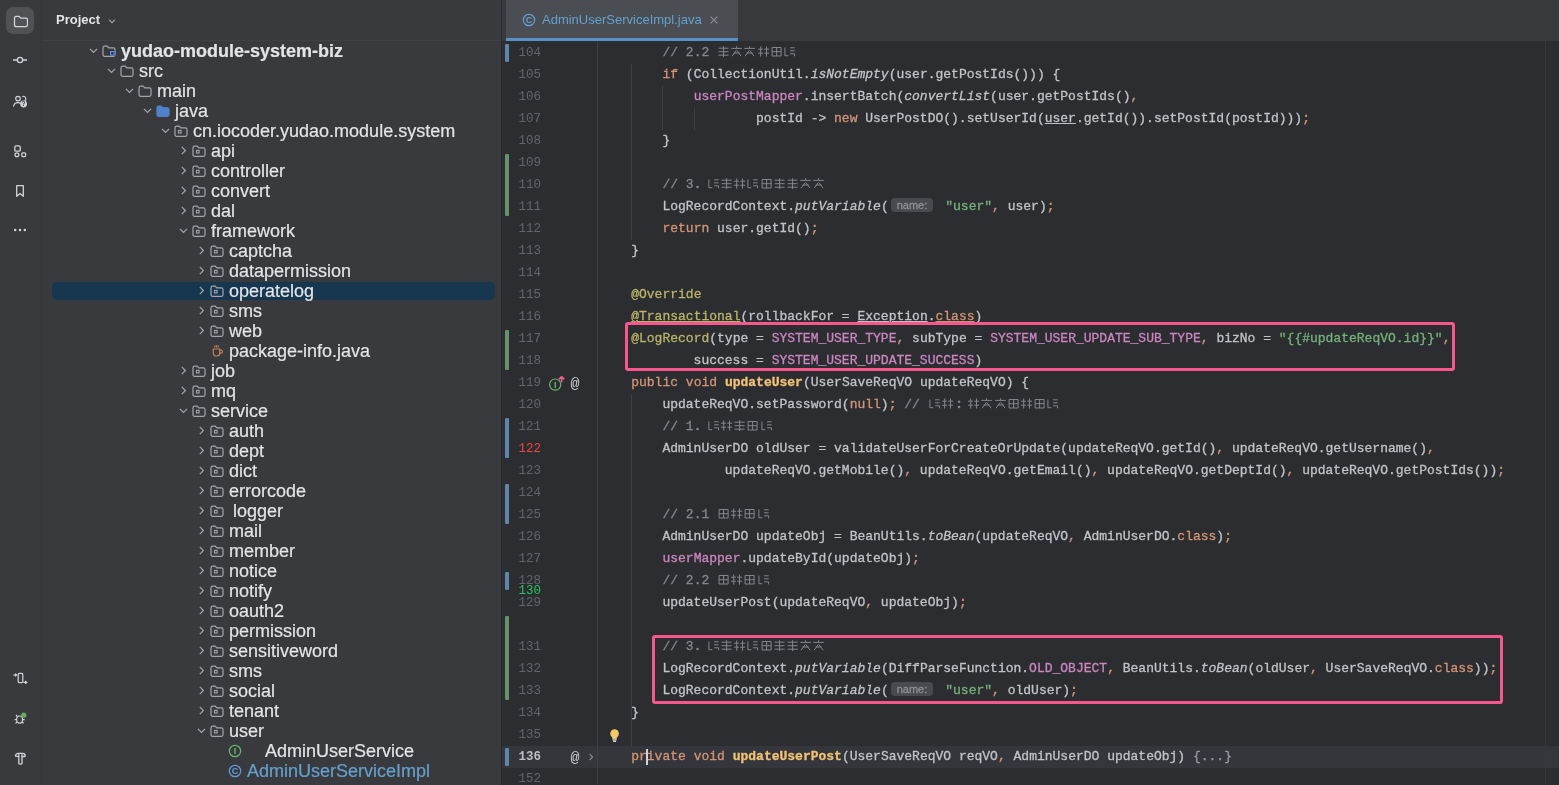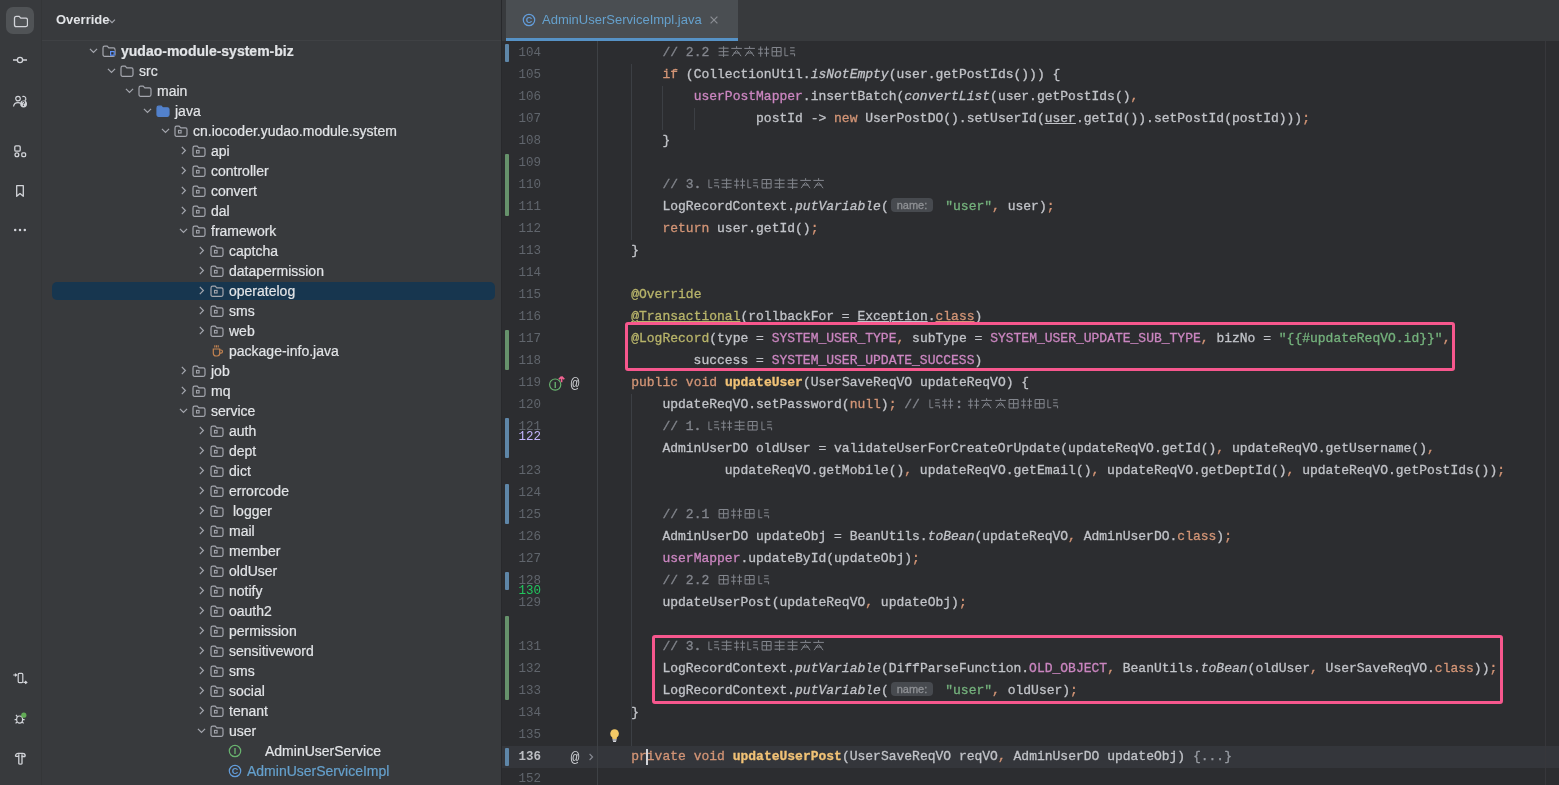--- a/index.html
+++ b/index.html
@@ -3,21 +3,21 @@
 html,body{margin:0;padding:0}
 body{width:1559px;height:785px;background:#2c2d30;position:relative;overflow:hidden;font-family:"Liberation Sans",sans-serif}
 .abs{position:absolute}
 .code{position:absolute;left:600px;margin:0;font:13px "Liberation Mono",monospace;line-height:22px;color:#c1c3c8;white-space:pre;-webkit-text-stroke:0.3px currentColor}
 .ln{position:absolute;left:499px;width:42px;text-align:right;font:12.5px "Liberation Mono",monospace;color:#60656c;line-height:22px}
 .mk{position:absolute;left:505px;width:3.5px;border-radius:1px}
 .k{color:#d39576} .s{color:#74b17c} .c{color:#83868d} .f{color:#cb86c0}
 .cn{color:#cb86c0;} .i{font-style:italic} .md{color:#f1c276;font-weight:bold} .an{color:#b8b46a}
 .u{text-decoration:underline;text-underline-offset:1px;text-decoration-thickness:1px}
 .pill{display:inline-block;background:#474a4f;color:#8f9195;font:11px "Liberation Sans",sans-serif;border-radius:4px;padding:1px 6px;margin:0 12px 0 2px;vertical-align:1px}
-.lbl{position:absolute;line-height:20px;white-space:nowrap;font-size:14px;color:#e2e4e7;-webkit-text-stroke:0.2px currentColor}
+.lbl{position:absolute;line-height:20px;white-space:nowrap;font-size:18px;color:#e2e4e7;-webkit-text-stroke:0.2px currentColor}
 .pink{position:absolute;border:3px solid #f7578d;border-radius:3px}
 .zh{display:inline-block;width:13.2px;height:13px;vertical-align:-1.5px}
 .zh path{stroke-width:1}
 </style></head><body>
 <div class="abs" style="left:0;top:0;width:41px;height:785px;background:#383a3d;border-right:1px solid #343638"></div>
 <div class="abs" style="left:6px;top:7px;width:28px;height:27px;background:#505356;border-radius:7px"></div>
 <svg class="abs" style="left:12px;top:13px" width="16" height="16" viewBox="0 0 16 16" fill="none">
     <path d="M2.5 5.3c0-1 .8-1.9 1.8-1.9h2.8l1.7 1.7h4.9c1 0 1.8.9 1.8 1.9v4.7c0 1-.8 1.9-1.8 1.9H4.3c-1 0-1.8-.9-1.8-1.9z" stroke="#d2d4d9" stroke-width="1.3"></path>
   </svg>
 <svg class="abs" style="left:12px;top:52px" width="16" height="16" viewBox="0 0 16 16" fill="none">
@@ -53,21 +53,21 @@
     <ellipse cx="7.6" cy="9.6" rx="3" ry="3.6" stroke="#d2d4d9" stroke-width="1.2"></ellipse>
     <path d="M5.4 6.6 4 5M9.8 6.6 11.2 5M4.6 9.6H2.6M10.6 9.6h2M5 12 3.6 13.4M10.2 12l1.4 1.4" stroke="#d2d4d9" stroke-width="1.2"></path>
     <circle cx="11.8" cy="5.2" r="2.6" fill="#62ac56"></circle>
   </svg>
 <svg class="abs" style="left:12px;top:750px" width="16" height="16" viewBox="0 0 16 16" fill="none">
     <path d="M3.4 6.3c0-1.6 1.3-2.9 2.9-2.9h4.4c1.4 0 2.5 1.1 2.5 2.5v.6" stroke="#d2d4d9" stroke-width="1.3"></path>
     <path d="M3.4 6.3h3.4M13.2 6.5h-3.6" stroke="#d2d4d9" stroke-width="1.3"></path>
     <path d="M6.8 4.2v9.2c0 .7 1 .7 1.6.7s1.6 0 1.6-.7V4.2" stroke="#d2d4d9" stroke-width="1.3"></path>
   </svg>
 <div class="abs" style="left:42px;top:0;width:459px;height:785px;background:#383a3d"></div>
-<div class="abs" style="left:56px;top:12px;font-size:13px;font-weight:bold;color:#e2e4e7">Override</div>
+<div class="abs" style="left:56px;top:12px;font-size:13px;font-weight:bold;color:#e2e4e7">Project</div>
 <svg class="abs" style="left:105px;top:14px" width="14" height="14" viewBox="0 0 16 16" fill="none">
     <path d="M4.6 6.4 8 9.8l3.4-3.4" stroke="#a4a6ae" stroke-width="1.3"></path>
   </svg>
 <svg class="abs" style="left:86px;top:43px" width="15" height="15" viewBox="0 0 16 16" fill="none">
     <path d="M4.2 6.2 8 10l3.8-3.8" stroke="#a4a6ae" stroke-width="1.3"></path>
   </svg>
 <svg class="abs" style="left:101px;top:43px" width="16" height="16" viewBox="0 0 16 16" fill="none">
     <path d="M2 5c0-1 .7-1.8 1.6-1.8h2.6L7.8 4.8h4.6c.9 0 1.6.8 1.6 1.8v4.9c0 1-.7 1.8-1.6 1.8H3.6c-.9 0-1.6-.8-1.6-1.8z" stroke="#a4a6ae" stroke-width="1.2"></path>
     <rect x="8.6" y="7.6" width="5.4" height="5.4" fill="#2c2d30"></rect>
     <rect x="9.6" y="8.6" width="3.6" height="3.6" fill="none" stroke="#5f92f8" stroke-width="1.2"></rect>
@@ -269,21 +269,21 @@
     <rect x="5.5" y="7.4" width="2.6" height="2.6" stroke="#a4a6ae" stroke-width="1.1"></rect>
   </svg>
 <div class="lbl" style="left:229px;top:541px">member</div>
 <svg class="abs" style="left:194px;top:563px" width="15" height="15" viewBox="0 0 16 16" fill="none">
     <path d="M6.2 4.2 10 8l-3.8 3.8" stroke="#a4a6ae" stroke-width="1.3"></path>
   </svg>
 <svg class="abs" style="left:209px;top:563px" width="16" height="16" viewBox="0 0 16 16" fill="none">
     <path d="M2 5c0-1 .7-1.8 1.6-1.8h2.6L7.8 4.8h4.6c.9 0 1.6.8 1.6 1.8v4.9c0 1-.7 1.8-1.6 1.8H3.6c-.9 0-1.6-.8-1.6-1.8z" stroke="#a4a6ae" stroke-width="1.2"></path>
     <rect x="5.5" y="7.4" width="2.6" height="2.6" stroke="#a4a6ae" stroke-width="1.1"></rect>
   </svg>
-<div class="lbl" style="left:229px;top:561px">oldUser</div>
+<div class="lbl" style="left:229px;top:561px">notice</div>
 <svg class="abs" style="left:194px;top:583px" width="15" height="15" viewBox="0 0 16 16" fill="none">
     <path d="M6.2 4.2 10 8l-3.8 3.8" stroke="#a4a6ae" stroke-width="1.3"></path>
   </svg>
 <svg class="abs" style="left:209px;top:583px" width="16" height="16" viewBox="0 0 16 16" fill="none">
     <path d="M2 5c0-1 .7-1.8 1.6-1.8h2.6L7.8 4.8h4.6c.9 0 1.6.8 1.6 1.8v4.9c0 1-.7 1.8-1.6 1.8H3.6c-.9 0-1.6-.8-1.6-1.8z" stroke="#a4a6ae" stroke-width="1.2"></path>
     <rect x="5.5" y="7.4" width="2.6" height="2.6" stroke="#a4a6ae" stroke-width="1.1"></rect>
   </svg>
 <div class="lbl" style="left:229px;top:581px">notify</div>
 <svg class="abs" style="left:194px;top:603px" width="15" height="15" viewBox="0 0 16 16" fill="none">
     <path d="M6.2 4.2 10 8l-3.8 3.8" stroke="#a4a6ae" stroke-width="1.3"></path>
@@ -390,21 +390,21 @@
 <div class="ln" style="top:218px;color:#60656c">112</div>
 <div class="ln" style="top:240px;color:#60656c">113</div>
 <div class="ln" style="top:262px;color:#60656c">114</div>
 <div class="ln" style="top:284px;color:#60656c">115</div>
 <div class="ln" style="top:306px;color:#60656c">116</div>
 <div class="ln" style="top:328px;color:#60656c">117</div>
 <div class="ln" style="top:350px;color:#60656c">118</div>
 <div class="ln" style="top:372px;color:#60656c">119</div>
 <div class="ln" style="top:394px;color:#60656c">120</div>
 <div class="ln" style="top:416px;color:#60656c">121</div>
-<div class="ln" style="top:426px;color:#c4b5fd">122</div>
+<div class="ln" style="top:438px;color:#ef4444">122</div>
 <div class="ln" style="top:460px;color:#60656c">123</div>
 <div class="ln" style="top:482px;color:#60656c">124</div>
 <div class="ln" style="top:504px;color:#60656c">125</div>
 <div class="ln" style="top:526px;color:#60656c">126</div>
 <div class="ln" style="top:548px;color:#60656c">127</div>
 <div class="ln" style="top:570px;color:#60656c">128</div>
 <div class="ln" style="top:592px;color:#60656c">129</div>
 <div class="ln" style="top:580px;color:#22c55e">130</div>
 <div class="ln" style="top:636px;color:#60656c">131</div>
 <div class="ln" style="top:658px;color:#60656c">132</div>

